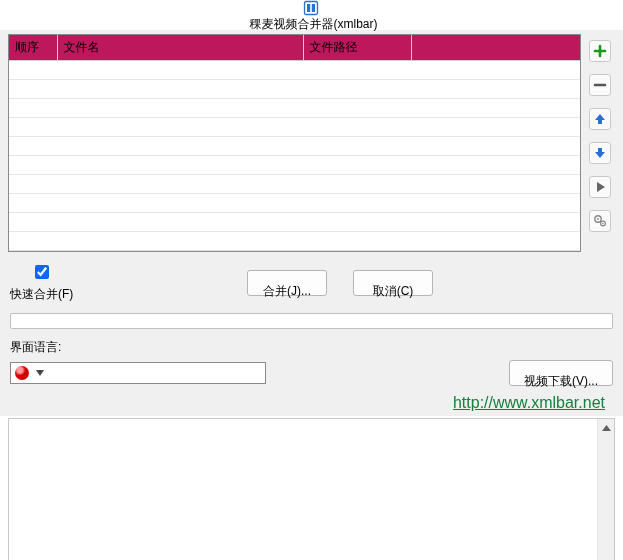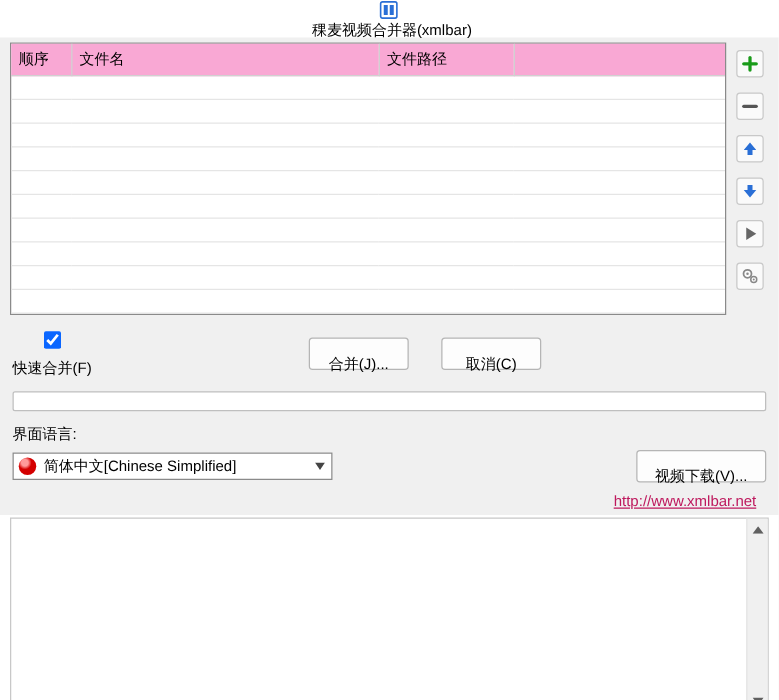--- a/index.html
+++ b/index.html
@@ -12,21 +12,21 @@
   .titlebar .title { flex: 0 0 auto; font-size: 12px; }
   .titlebar .spacer { flex: 1; }
   .win-btn { width:46px; height:30px; display:flex; align-items:center; justify-content:center; }
   .win-btn svg { display:block; }
 
   .client { padding: 4px 8px 0 8px; background:#f0f0f0; }
 
   .file-area { display:flex; }
   .table-wrap { flex:1; border:1px solid #8a8a8a; background:#fff; }
   table { width:100%; border-collapse:collapse; table-layout:fixed; }
-  th { text-align:left; font-weight:normal; font-size:12px; padding:4px 6px; border-right:1px solid #d0d0d0; border-bottom:1px solid #d0d0d0; background:#f9a8d4; height:24px; }
+  th { text-align:left; font-weight:normal; font-size:12px; padding:4px 6px; border-right:1px solid #d0d0d0; border-bottom:1px solid #d0d0d0; background:#be185d; height:24px; }
   th:last-child { border-right:none; }
   td { border-bottom:1px solid #e5e5e5; height:19px; padding:0 6px; font-size:12px; }
   .col-order { width:48px; }
   .col-name { width:246px; }
   .col-path { width:108px; }
   .col-last { }
 
   .side-tools { width:30px; margin-left:4px; display:flex; flex-direction:column; gap:12px; align-items:center; padding-top:6px; }
   .tool-btn { width:22px; height:22px; border:1px solid #c8c8c8; border-radius:3px; background:#fafafa; display:flex; align-items:center; justify-content:center; cursor:pointer; }
   .tool-btn svg { display:block; }
@@ -43,21 +43,21 @@
 
   .lang-label { font-size:12px; margin:0 0 4px 2px; }
   .row-lang { display:flex; align-items:center; gap:12px; padding:0 2px 4px 2px; }
   .lang-select { display:flex; align-items:center; width:256px; height:22px; border:1px solid #8a8a8a; background:#fff; padding:0 4px; cursor:pointer; }
   .lang-select .globe { width:14px; height:14px; border-radius:50%; background:radial-gradient(circle at 35% 30%, #ff9a9a 0 20%, #d40000 40% 100%); margin-right:6px; flex:0 0 auto; }
   .lang-select .txt { flex:1; font-size:12px; }
   .lang-select .caret { width:10px; display:flex; justify-content:center; }
   .row-lang .gap { flex:1; }
 
   .link-row { text-align:right; padding:4px 10px 4px 0; }
-  .link-row a { color:#be185d; text-decoration:underline; font-size:12px; }
+  .link-row a { color:#15803d; text-decoration:underline; font-size:16px; }
 
   .log-wrap { position:relative; margin:2px 8px 8px 8px; height:156px; border:1px solid #c8c8c8; background:#fff; }
   .log-scroll { position:absolute; right:0; top:0; bottom:0; width:17px; background:#f0f0f0; display:flex; flex-direction:column; justify-content:space-between; align-items:center; border-left:1px solid #e3e3e3; }
   .log-scroll .arr { width:17px; height:17px; display:flex; align-items:center; justify-content:center; cursor:pointer; }
 </style>
 </head>
 <body>
 
 <div class="titlebar">
   <span class="app-icon">
@@ -219,21 +219,20 @@
     <button class="btn">取消(C)</button>
     <span class="right-pad"></span>
   </div>
 
   <div class="progress"></div>
 
   <div class="lang-label">界面语言:</div>
   <div class="row-lang">
     <div class="lang-select">
       <span class="globe"></span>
-      <span class="txt">简体中文[Chinese Simplified]</span>
       <span class="caret">
         <svg width="8" height="6" viewBox="0 0 8 6">
             <path d="M0 0 L8 0 L4 6 Z" fill="#444"></path>
           </svg>
       </span>
     </div>
     <span class="gap"></span>
     <button class="btn">视频下载(V)...</button>
   </div>
 

